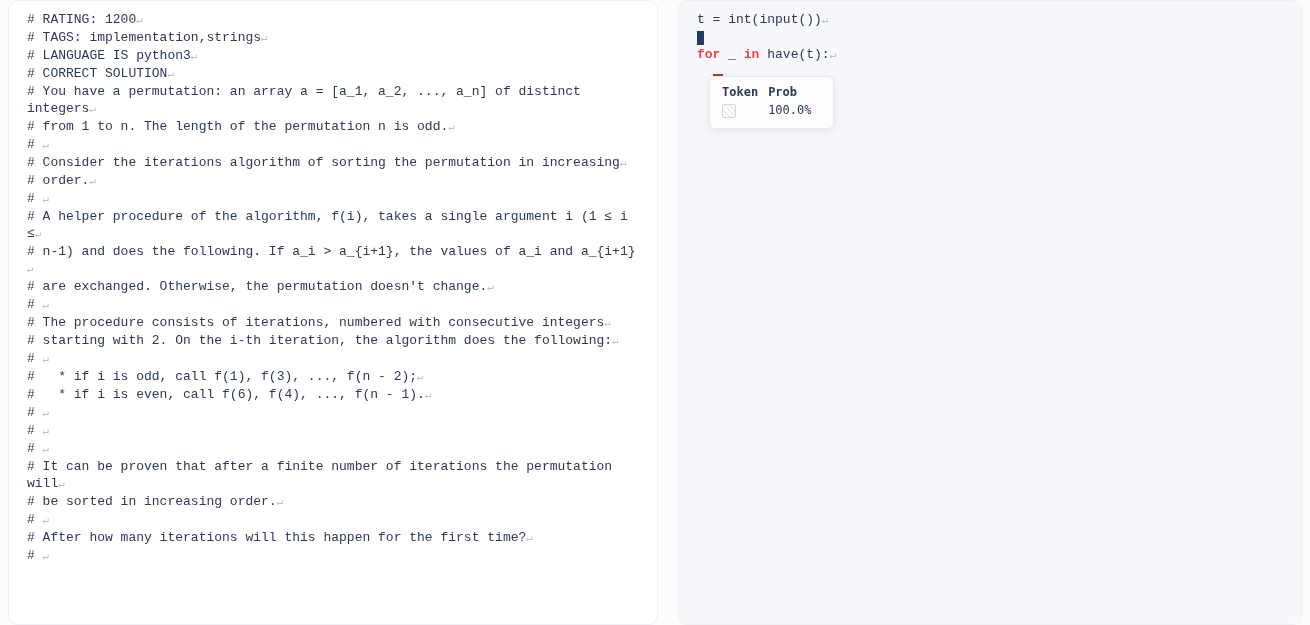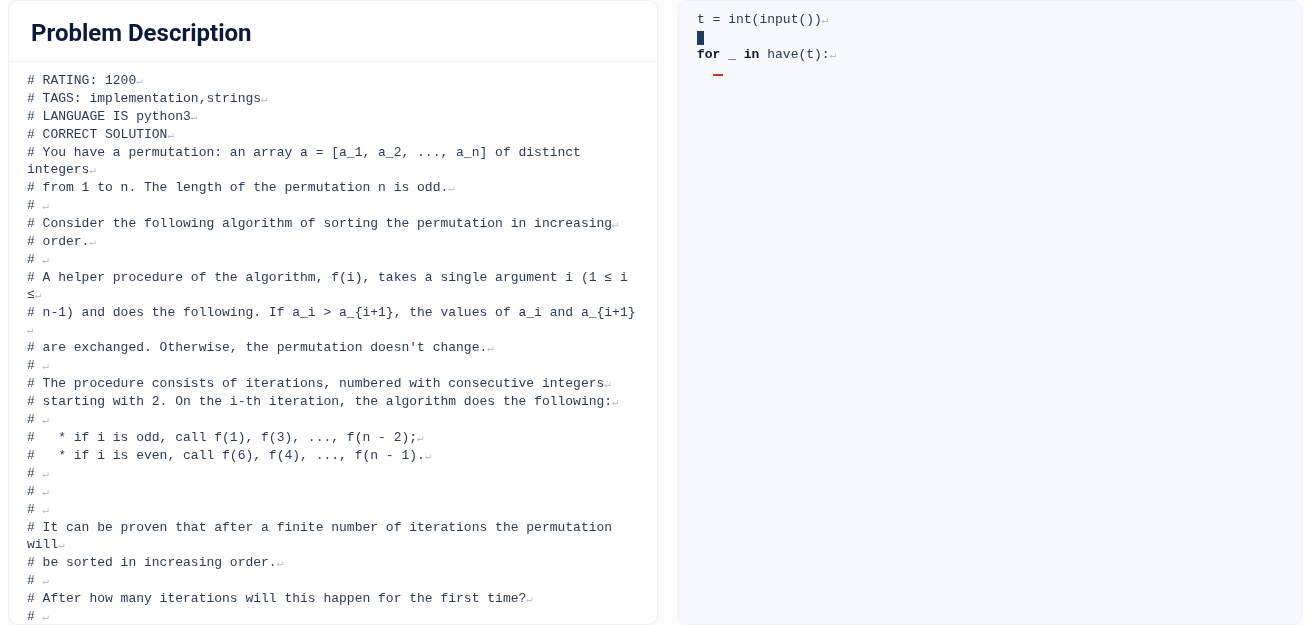--- a/index.html
+++ b/index.html
@@ -46,21 +46,21 @@
     pre {
       font-family: ui-monospace, SFMono-Regular, Menlo, Consolas, "Liberation Mono", monospace;
       font-size: 13px;
       line-height: 17px;
       white-space: pre-wrap;
       word-break: break-word;
       color: #2b3a55;
     }
     .nl-glyph { color: #b9c2d0; font-size: 11px; }
     .code-line { min-height: 17px; }
-    .kw { color: #0f172a; font-weight: 700; }
+    .kw { color: #ef4444; font-weight: 700; }
     .cursor-block {
       display: inline-block;
       width: 7px; height: 14px;
       background: #1f3a5f;
       vertical-align: text-bottom;
       margin-top: 1px;
     }
     .dash-mark {
       display: inline-block;
       width: 10px; height: 2px;
@@ -92,30 +92,29 @@
       vertical-align: middle;
       border-radius: 2px;
     }
   </style>
 </head>
 <body>
 
 <div class="container">
 
   <div class="panel panel-left">
-    <div class="panel-title">Problem Description</div>
     <div class="panel-body">
       <pre id="problem-pre"><span># RATING: 1200</span><span class="nl-glyph">↵</span>
 <span># TAGS: implementation,strings</span><span class="nl-glyph">↵</span>
 <span># LANGUAGE IS python3</span><span class="nl-glyph">↵</span>
 <span># CORRECT SOLUTION</span><span class="nl-glyph">↵</span>
 <span># You have a permutation: an array a = [a_1, a_2, ..., a_n] of distinct integers</span><span class="nl-glyph">↵</span>
 <span># from 1 to n. The length of the permutation n is odd.</span><span class="nl-glyph">↵</span>
 <span># </span><span class="nl-glyph">↵</span>
-<span># Consider the following algorithm of sorting the permutation in increasing</span><span class="nl-glyph">↵</span>
+<span># Consider the iterations algorithm of sorting the permutation in increasing</span><span class="nl-glyph">↵</span>
 <span># order.</span><span class="nl-glyph">↵</span>
 <span># </span><span class="nl-glyph">↵</span>
 <span># A helper procedure of the algorithm, f(i), takes a single argument i (1 ≤ i ≤</span><span class="nl-glyph">↵</span>
 <span># n-1) and does the following. If a_i &gt; a_{i+1}, the values of a_i and a_{i+1}</span><span class="nl-glyph">↵</span>
 <span># are exchanged. Otherwise, the permutation doesn't change.</span><span class="nl-glyph">↵</span>
 <span># </span><span class="nl-glyph">↵</span>
 <span># The procedure consists of iterations, numbered with consecutive integers</span><span class="nl-glyph">↵</span>
 <span># starting with 2. On the i-th iteration, the algorithm does the following:</span><span class="nl-glyph">↵</span>
 <span># </span><span class="nl-glyph">↵</span>
 <span>#   * if i is odd, call f(1), f(3), ..., f(n - 2);</span><span class="nl-glyph">↵</span>
@@ -136,16 +135,30 @@
     </div>
   </div>
 
   <div class="panel panel-right">
     <div class="panel-body">
       <pre><span class="code-line"><span>t = </span><span>int(input())</span><span class="nl-glyph">↵</span></span>
 <span class="code-line"><span class="cursor-block"></span></span>
 <span class="code-line"><span class="kw">for</span><span> _ </span><span class="kw">in</span><span> have(t):</span><span class="nl-glyph">↵</span></span>
 <span class="code-line"><span class="dash-mark"></span></span></pre>
 
+      <div class="tooltip">
+        <table>
+          <tbody>
+              <tr>
+            <th>Token</th>
+            <th>Prob</th>
+          </tr>
+          <tr>
+            <td><span class="token-swatch"></span><span></span></td>
+            <td>100.0%</td>
+          </tr>
+        </tbody>
+          </table>
+      </div>
     </div>
   </div>
 
 </div>
 
 </body></html>

